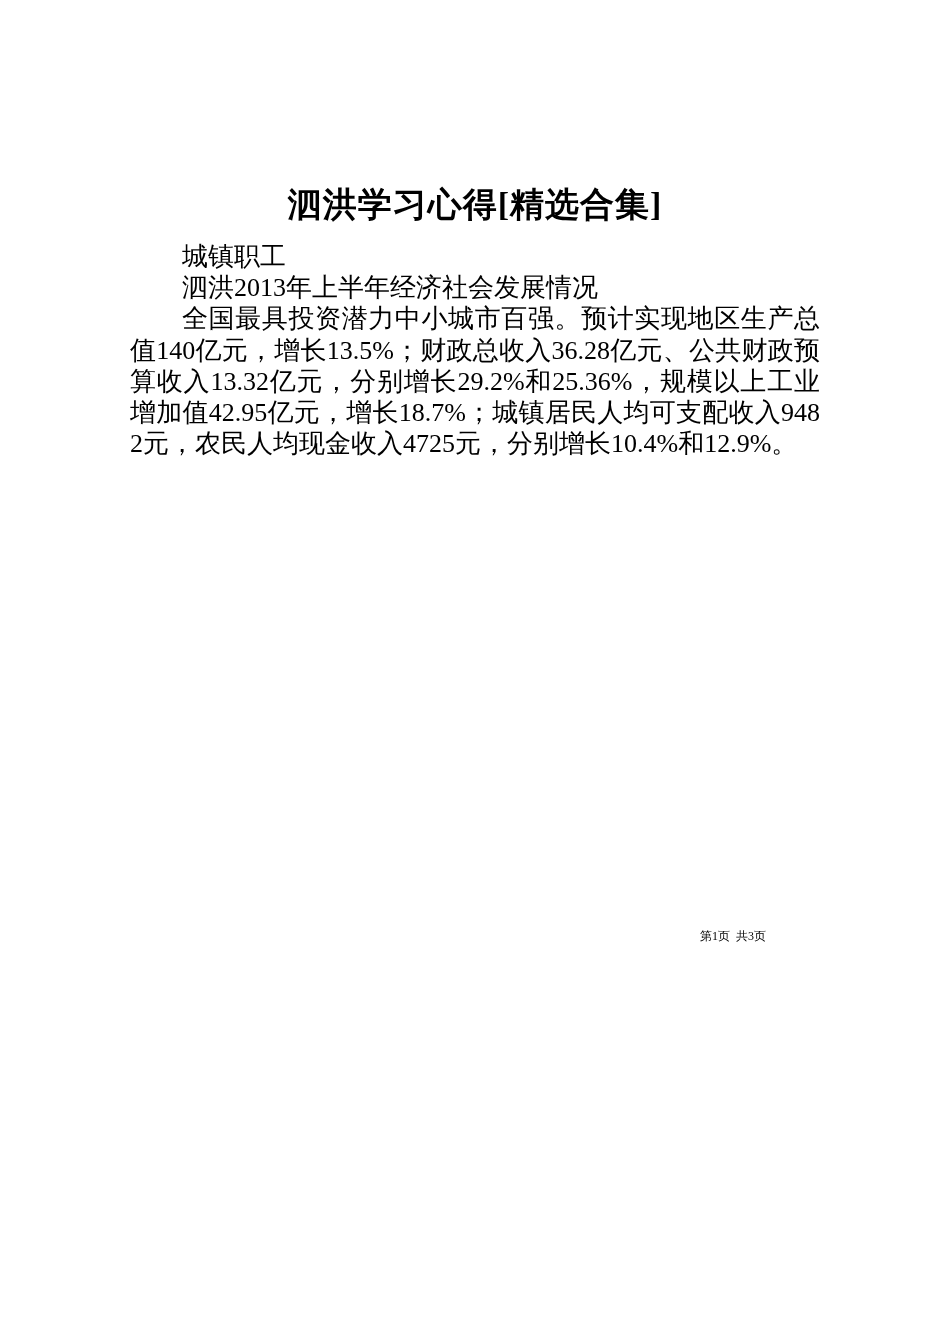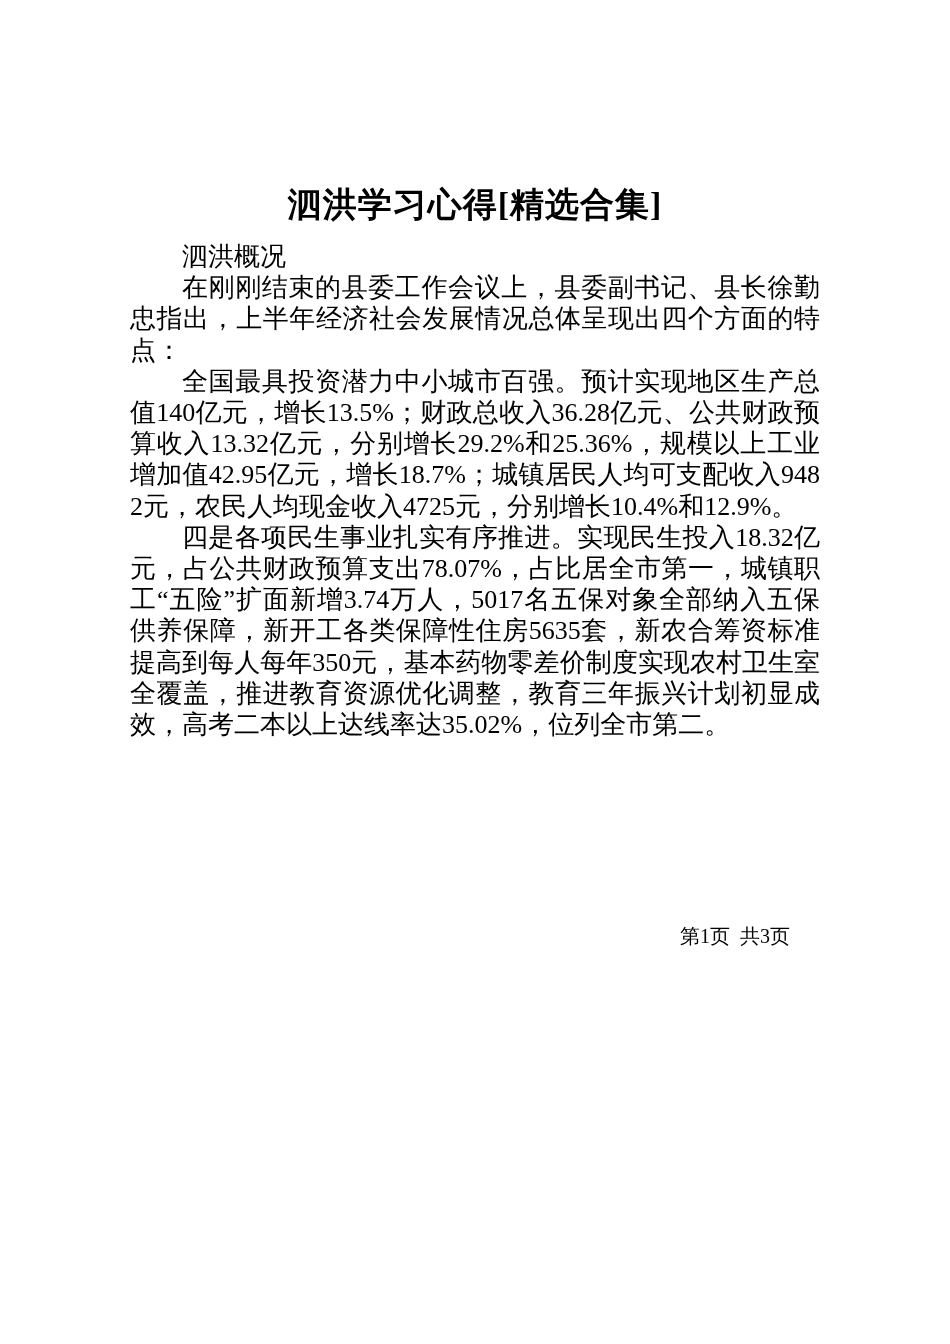--- a/index.html
+++ b/index.html
@@ -29,37 +29,36 @@
   }
   .doc-body p {
     font-size: 26px;
     line-height: 31.2px;
     text-align: justify;
     text-indent: 2em;
     word-break: break-all;
   }
   .page-footer {
     position: absolute;
-    right: 160px;
+    right: 184px;
     bottom: 74px;
-    font-size: 20px;
+    font-size: 12px;
     line-height: 20px;
     white-space: pre;
     color: #000000;
   }
 </style>
 </head>
 <body>
 
 <div class="page">
 
   <h1 class="doc-title">泗洪学习心得[精选合集]</h1>
 
   <div class="doc-body">
-    <p>泗洪概况</p>
-    <p>在刚刚结束的县委工作会议上，县委副书记、县长徐勤忠指出，上半年经济社会发展情况总体呈现出四个方面的特点：</p>
+    <p>城镇职工</p>
+    <p>泗洪2013年上半年经济社会发展情况</p>
     <p>全国最具投资潜力中小城市百强。预计实现地区生产总值140亿元，增长13.5%；财政总收入36.28亿元、公共财政预算收入13.32亿元，分别增长29.2%和25.36%，规模以上工业增加值42.95亿元，增长18.7%；城镇居民人均可支配收入9482元，农民人均现金收入4725元，分别增长10.4%和12.9%。</p>
-    <p>四是各项民生事业扎实有序推进。实现民生投入18.32亿元，占公共财政预算支出78.07%，占比居全市第一，城镇职工“五险”扩面新增3.74万人，5017名五保对象全部纳入五保供养保障，新开工各类保障性住房5635套，新农合筹资标准提高到每人每年350元，基本药物零差价制度实现农村卫生室全覆盖，推进教育资源优化调整，教育三年振兴计划初显成效，高考二本以上达线率达35.02%，位列全市第二。</p>
   </div>
 
   <div class="page-footer">第1页  共3页</div>
 
 </div>
 
 </body></html>

